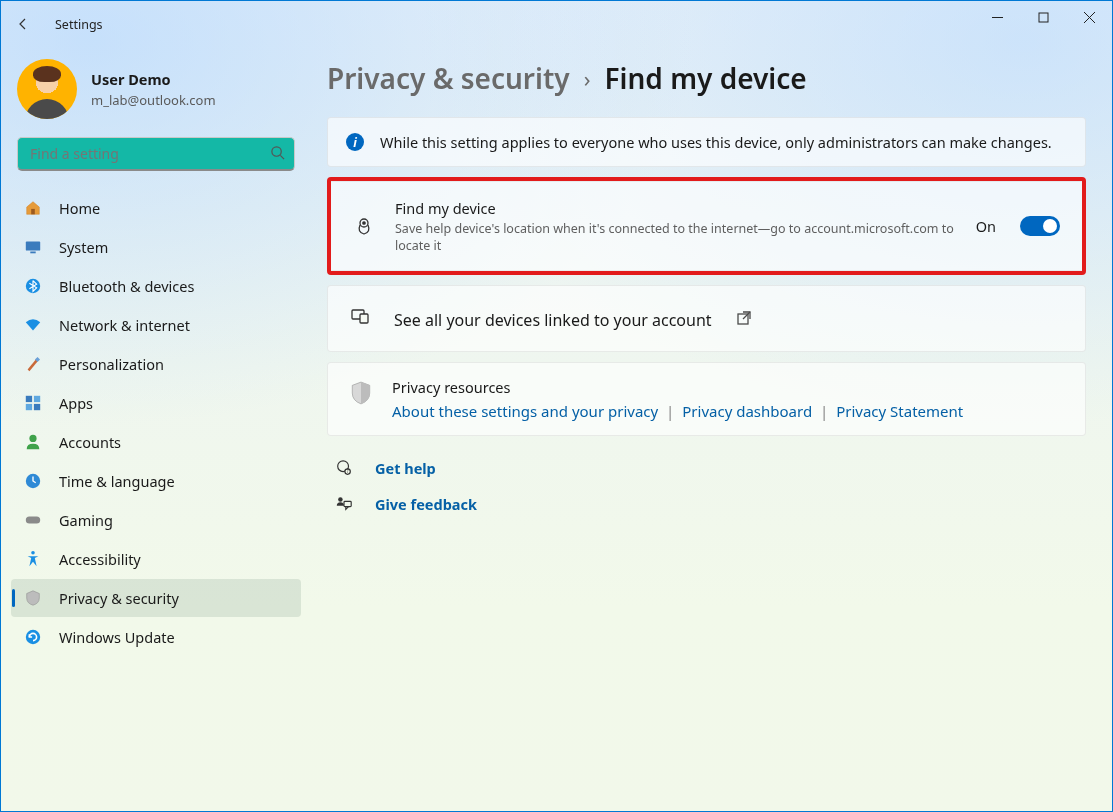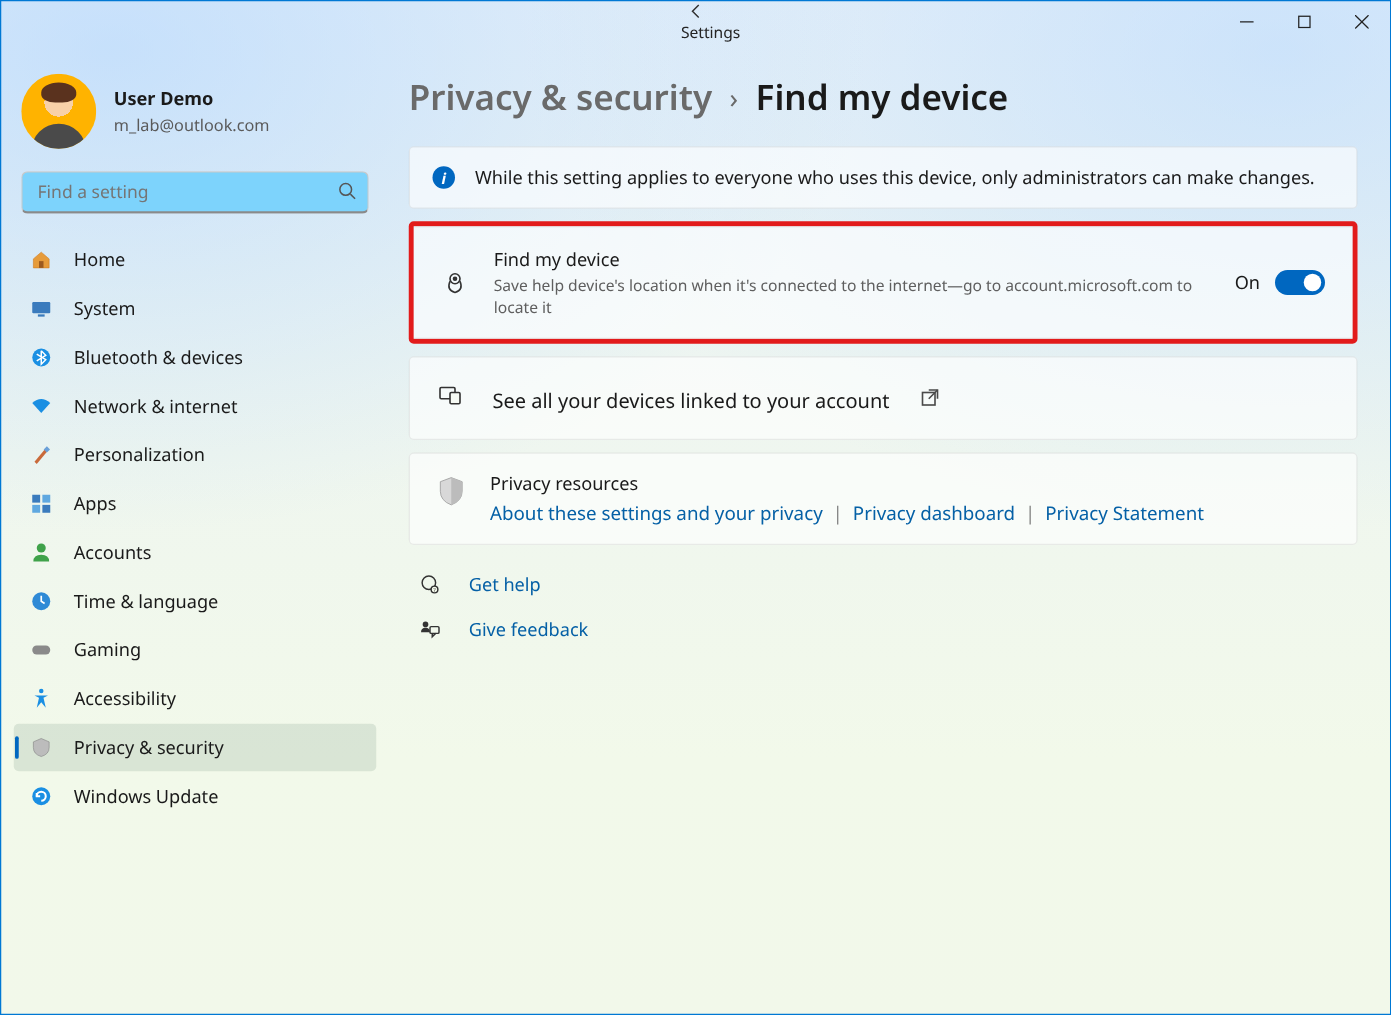--- a/index.html
+++ b/index.html
@@ -14,21 +14,20 @@
     color: #1a1a1a;
     border: 1px solid #0078d4;
     position: relative;
     overflow: hidden;
   }
 
   
   .titlebar {
     display: flex; align-items: center; height: 46px;
     padding-left: 14px;
-    flex-direction: column;
   }
   .titlebar .back { width: 30px; display:flex; align-items:center; }
   .titlebar .title { font-size: 12.5px; color: #242424; padding-left: 10px;}
   .win-controls { position: absolute; top: 0; right: 0; display: flex; }
   .win-btn {
     width: 46px; height: 32px; display: flex; align-items: center; justify-content: center;
     color: #222;
   }
   .win-btn svg { stroke: #222; }
 
@@ -65,21 +64,21 @@
   .profile-email { font-size: 13px; color: #5a5a5a; margin-top:2px;}
 
   .search {
     position: relative; margin: 0 6px 18px 6px;
   }
   .search input {
     width: 100%; height: 34px;
     border: 1px solid #c8c8c8;
     border-bottom: 2px solid #8a8a8a;
     border-radius: 5px;
-    background: #7dd3fc;
+    background: #14b8a6;
     padding: 0 34px 0 12px;
     font-size: 14px; outline: none;
     font-family: inherit;
   }
   .search .sicon {
     position: absolute; right: 10px; top: 50%; transform: translateY(-50%);
     color: #555;
   }
 
   .nav { list-style: none; margin: 0; padding: 0; }
@@ -134,21 +133,21 @@
   }
 
   .setting-card {
     display:flex; align-items:center; gap:20px;
     padding: 16px 22px;
   }
   .setting-card .left-icon { width:22px; flex-shrink:0; display:flex; justify-content:center;}
   .setting-card .body { flex:1; }
   .setting-card .stitle { font-size:14.5px; }
   .setting-card .sdesc  { font-size:12.5px; color:#5f5f5f; margin-top:2px;}
-  .toggle-wrap { display:flex; align-items:center; gap:12px;}
+  .toggle-wrap { display:flex; align-items:center; gap:24px;}
   .toggle-label { font-size:14.5px; }
   .toggle {
     width:40px; height:20px; border-radius:12px;
     background:#0067c0; position:relative;
   }
   .toggle::after{
     content:""; position:absolute; right:3px; top:3px;
     width:14px; height:14px; border-radius:50%; background:#fff;
   }
   .highlight-box {
@@ -168,21 +167,21 @@
   .res-title { font-size:14.5px; margin-bottom:4px;}
   .links-row { font-size:15px; color:#5f5f5f;}
   .links-row a { color:#0560a6; text-decoration:none; }
   .sep { color:#888; margin:0 4px;}
 
   .help-row {
     display:flex; align-items:center; gap:20px;
     padding: 8px 6px; font-size:14.5px;
   }
   .help-row .hicon{ width:22px; display:flex; justify-content:center;}
-  .help-row a { color:#0560a6; text-decoration:none;}
+  .help-row a { color:#0560a6; text-decoration:none;font-weight:bold;}
 </style>
 </head>
 <body>
 
 <div class="titlebar">
   <div class="back">
     <svg width="16" height="16" viewBox="0 0 16 16" fill="none" stroke="#333" stroke-width="1.2">
         <path d="M10 3 L5 8 L10 13"></path>
         <path d="M5 8 H14" stroke-width="0"></path>
       </svg>

